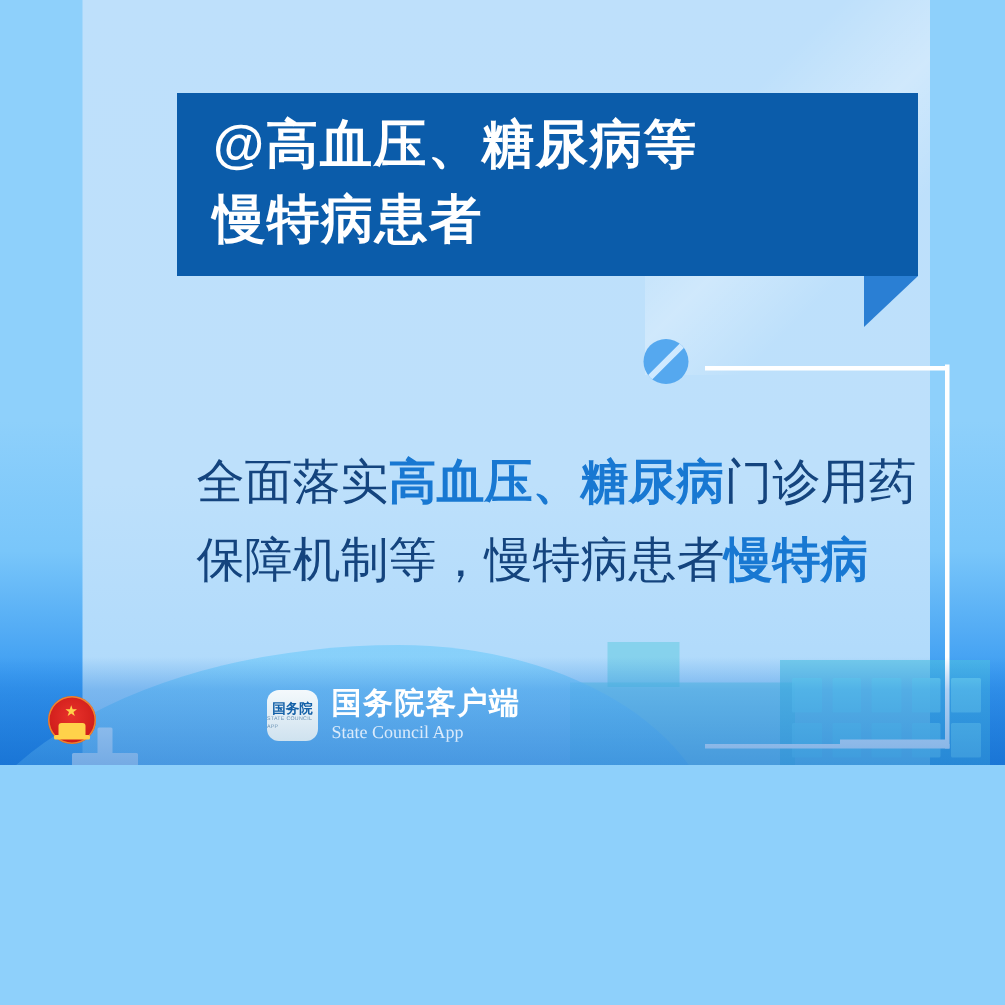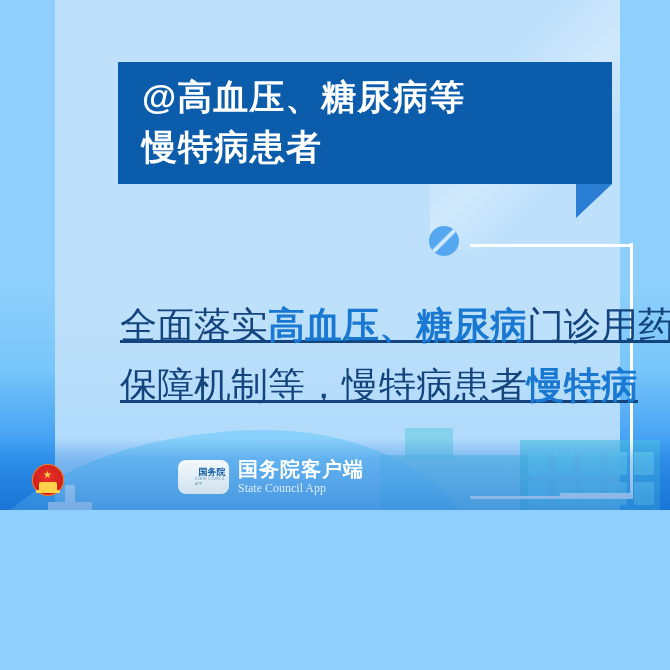--- a/index.html
+++ b/index.html
@@ -58,22 +58,22 @@
   
   .bracket{
     position:absolute;left:470px;top:243px;width:160px;height:253px;
     border-right:3px solid #ffffff;border-bottom:3px solid #ffffff;
   }
   .bracket-bottom{
     position:absolute;left:560px;top:493px;width:70px;height:3px;background:#ffffff;
   }
   
   .body-text{
-    position:absolute;left:120px;top:296px;width:460px;
-    color:#14447e;font-size:37px;line-height:1.62;font-weight:500;text-decoration:underline;
+    position:absolute;left:131px;top:296px;width:460px;
+    color:#14447e;font-size:32px;line-height:1.62;font-weight:500;
   }
   .body-text .hl{color:#1878d2;font-weight:bold;}
   .body-text div{white-space:nowrap;}
   
   .deco-cross{position:absolute;left:48px;top:485px;width:44px;height:44px;}
   .deco-cross span{position:absolute;background:#e8f5ff;border-radius:1px;}
   .deco-cross .h{left:0;top:17px;width:44px;height:10px;}
   .deco-cross .v{left:17px;top:0;width:10px;height:44px;}
   
   .bldg{position:absolute;background:#63cbe2;opacity:0.55;}
@@ -105,21 +105,21 @@
   .emblem{width:32px;height:32px;border-radius:50%;background:radial-gradient(circle at 50% 42%,#e8322b 0%,#cf1d1a 70%,#b01511 100%);
     position:relative;box-shadow:0 0 0 1px rgba(255,200,60,.6) inset;}
   .emblem .star{position:absolute;left:11px;top:6px;color:#ffd24a;font-size:10px;line-height:10px;}
   .emblem .gate{position:absolute;left:7px;bottom:6px;width:18px;height:8px;background:#ffd24a;border-radius:2px 2px 0 0;}
   .emblem .bar{position:absolute;left:4px;bottom:3px;width:24px;height:3px;background:#ffd24a;border-radius:1px;}
   .brand-txt .cn{color:#ffffff;font-size:21px;font-weight:bold;letter-spacing:1px;line-height:1.1;}
   .brand-txt .en{color:#e3f0ff;font-size:11px;letter-spacing:.5px;margin-top:2px;}
   .brand2{position:absolute;bottom:14px;left:178px;display:flex;align-items:center;gap:9px;}
   .appicon{width:34px;height:34px;border-radius:8px;
     background:linear-gradient(180deg,#f4f9fc 0%,#cfe2ef 100%);
-    display:flex;flex-direction:column;align-items:center;justify-content:center;padding-left:17px;}
+    display:flex;flex-direction:column;align-items:center;justify-content:center;}
   .appicon .t1{font-size:9px;font-weight:bold;color:#1461a8;line-height:10px;}
   .appicon .t2{font-size:3.5px;color:#6b93b5;line-height:5px;letter-spacing:.2px;}
   .brand2-txt .cn{color:#ffffff;font-size:20px;font-weight:bold;letter-spacing:1px;line-height:1.1;}
   .brand2-txt .en{color:#dbebfb;font-size:12px;font-family:"Liberation Serif","DejaVu Serif",serif;margin-top:1px;}
 </style>
 </head>
 <body>
 
 <div class="poster">
 

